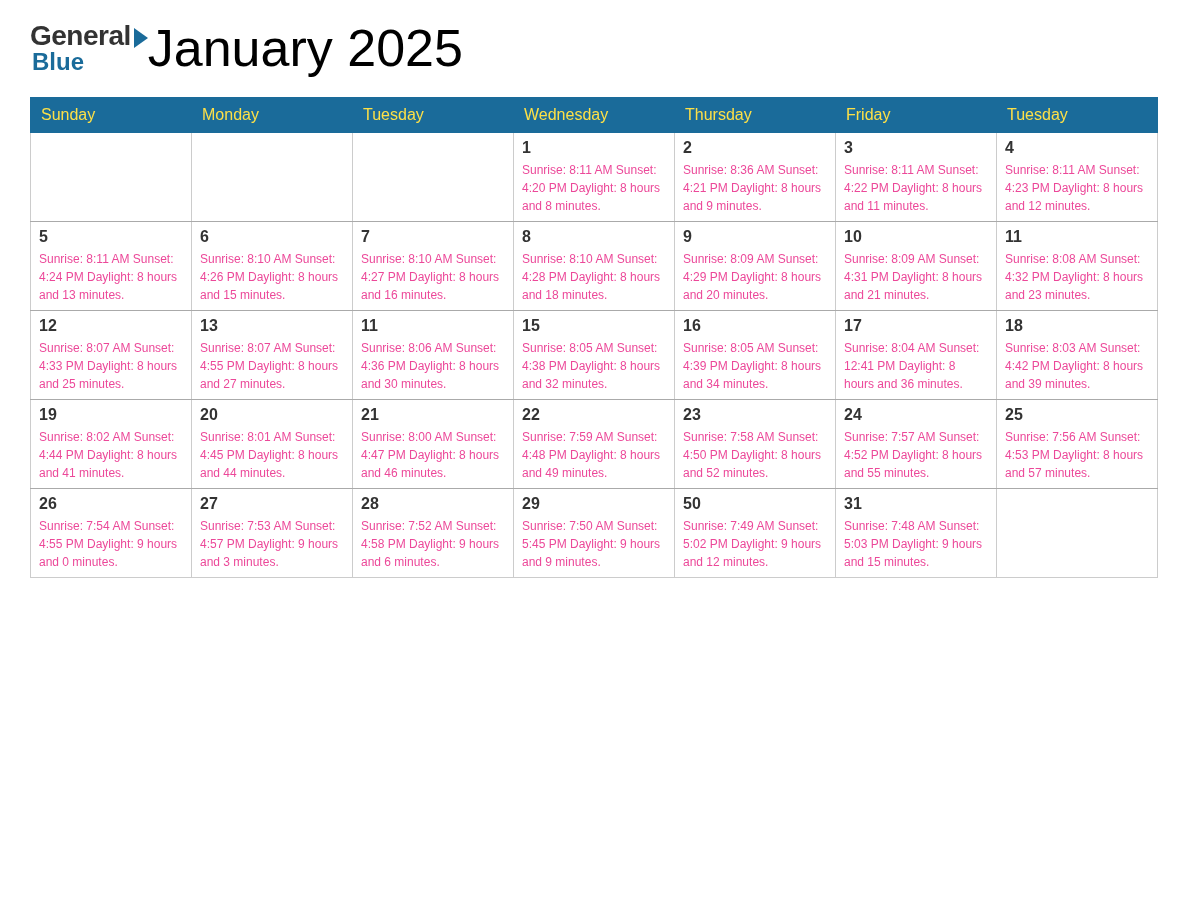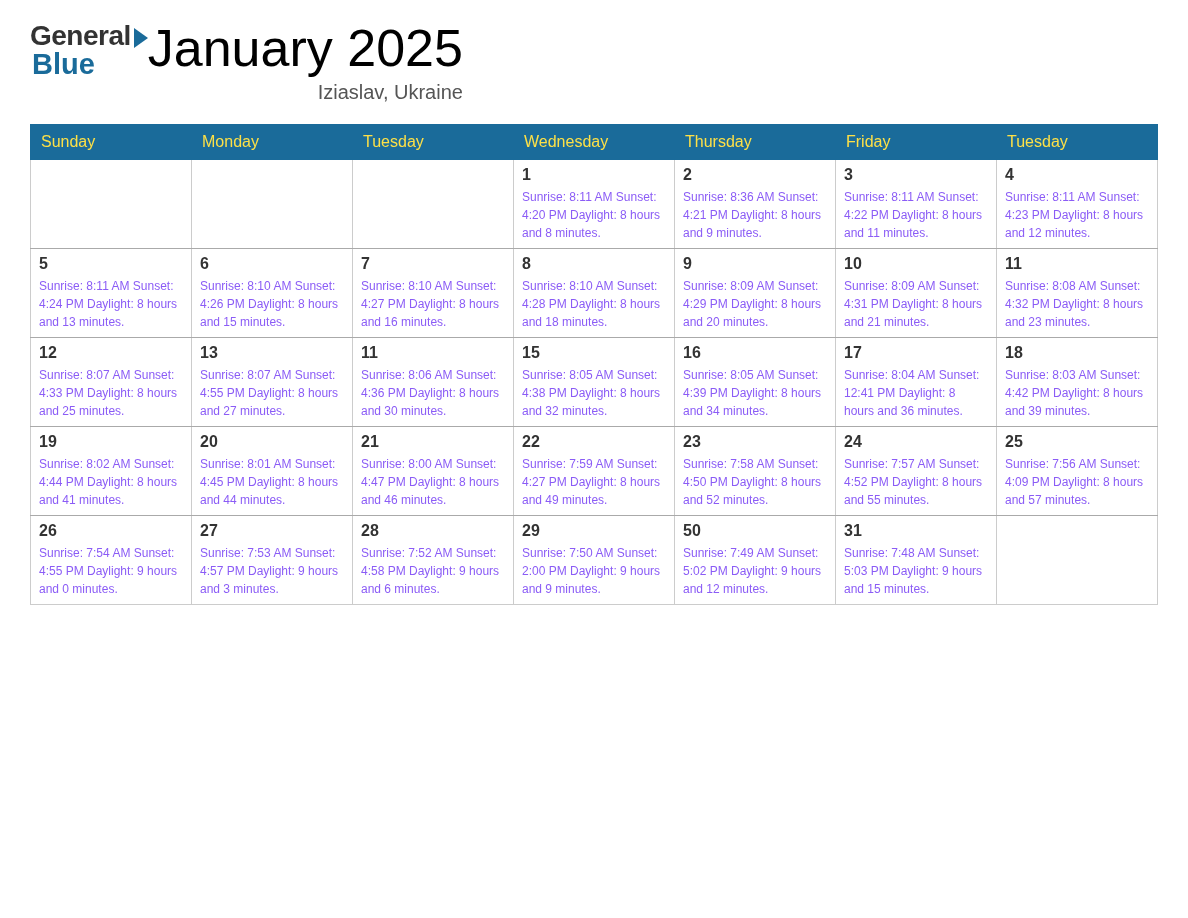--- a/index.html
+++ b/index.html
@@ -33,21 +33,21 @@
     .logo-arrow {
       width: 0;
       height: 0;
       border-left: 14px solid #1a6b9a;
       border-top: 10px solid transparent;
       border-bottom: 10px solid transparent;
       margin-left: 3px;
       margin-top: 4px;
     }
     .logo-blue {
-      font-size: 29px;
+      font-size: 24px;
       font-weight: bold;
       color: #1a6b9a;
       margin-top: -4px;
       padding-left: 2px;
     }
     .title-section {
       text-align: right;
     }
     .month-title {
       font-size: 52px;
@@ -83,21 +83,21 @@
     }
     .day-num {
       font-size: 16px;
       font-weight: bold;
       color: #333;
       display: block;
       margin-bottom: 4px;
     }
     .day-info {
       font-size: 12px;
-      color: #8b5cf6;
+      color: #ec4899;
       line-height: 1.5;
     }
     .empty-cell {
       background: #fff;
     }
     tr:not(:last-child) td {
       border-bottom: 1px solid #aaa;
     }
   </style>
 </head>
@@ -106,21 +106,20 @@
 <div class="header">
   <div class="logo">
     <div class="logo-top">
       <span class="logo-general">General</span>
       <div class="logo-arrow"></div>
     </div>
     <span class="logo-blue">Blue</span>
   </div>
   <div class="title-section">
     <div class="month-title">January 2025</div>
-    <div class="location">Iziaslav, Ukraine</div>
   </div>
 </div>
 
 <table class="calendar">
   <thead>
     <tr>
     <th>Sunday</th>
         <th>Monday</th>
         <th>Tuesday</th>
         <th>Wednesday</th>
@@ -283,42 +282,42 @@
         <td>
           <span class="day-num">21</span>
           <div class="day-info">Sunrise: 8:00 AM
 Sunset: 4:47 PM
 Daylight: 8 hours
 and 46 minutes.</div>
         </td>
         <td>
           <span class="day-num">22</span>
           <div class="day-info">Sunrise: 7:59 AM
-Sunset: 4:27 PM
+Sunset: 4:48 PM
 Daylight: 8 hours
 and 49 minutes.</div>
         </td>
         <td>
           <span class="day-num">23</span>
           <div class="day-info">Sunrise: 7:58 AM
 Sunset: 4:50 PM
 Daylight: 8 hours
 and 52 minutes.</div>
         </td>
         <td>
           <span class="day-num">24</span>
           <div class="day-info">Sunrise: 7:57 AM
 Sunset: 4:52 PM
 Daylight: 8 hours
 and 55 minutes.</div>
         </td>
         <td>
           <span class="day-num">25</span>
           <div class="day-info">Sunrise: 7:56 AM
-Sunset: 4:09 PM
+Sunset: 4:53 PM
 Daylight: 8 hours
 and 57 minutes.</div>
         </td>
       </tr>
       <tr>
         <td>
           <span class="day-num">26</span>
           <div class="day-info">Sunrise: 7:54 AM
 Sunset: 4:55 PM
 Daylight: 9 hours
@@ -334,21 +333,21 @@
         <td>
           <span class="day-num">28</span>
           <div class="day-info">Sunrise: 7:52 AM
 Sunset: 4:58 PM
 Daylight: 9 hours
 and 6 minutes.</div>
         </td>
         <td>
           <span class="day-num">29</span>
           <div class="day-info">Sunrise: 7:50 AM
-Sunset: 2:00 PM
+Sunset: 5:45 PM
 Daylight: 9 hours
 and 9 minutes.</div>
         </td>
         <td>
           <span class="day-num">50</span>
           <div class="day-info">Sunrise: 7:49 AM
 Sunset: 5:02 PM
 Daylight: 9 hours
 and 12 minutes.</div>
         </td>

